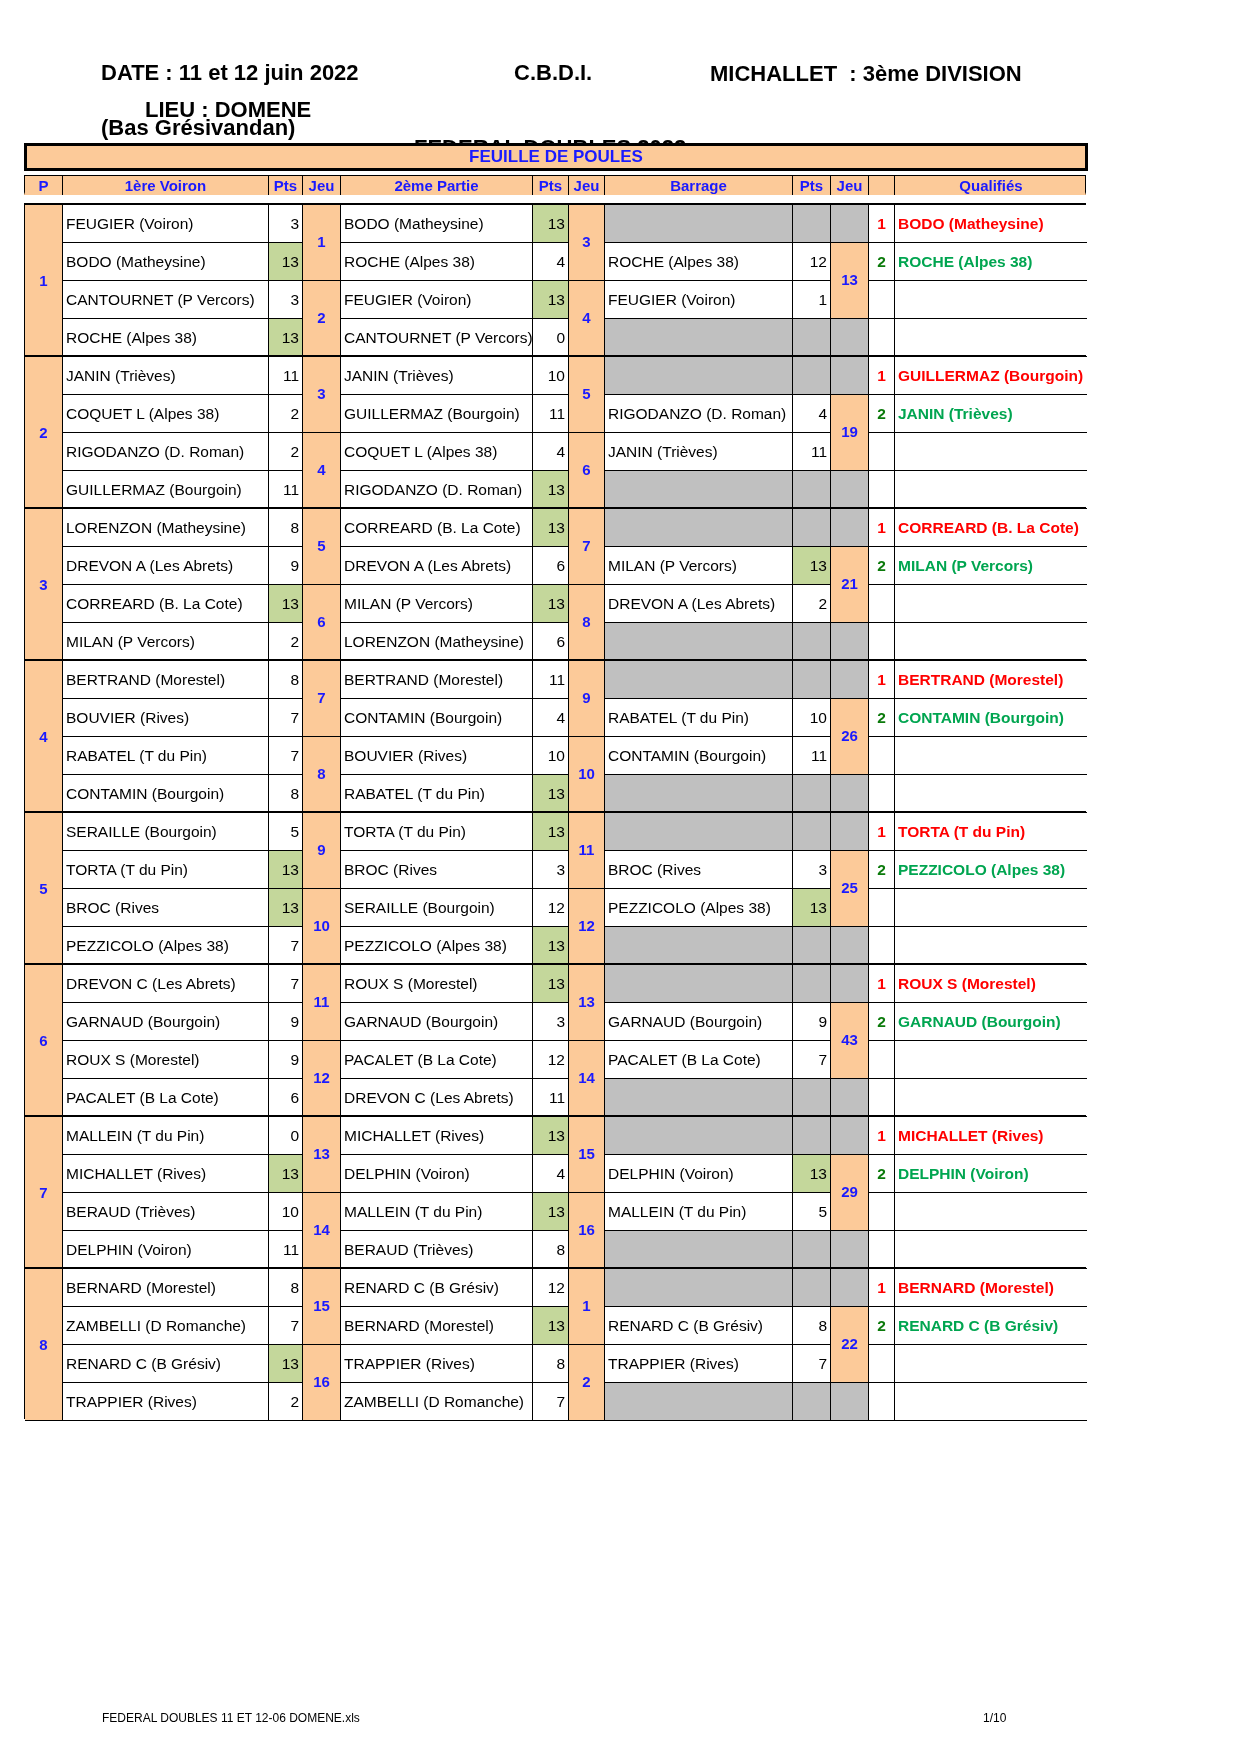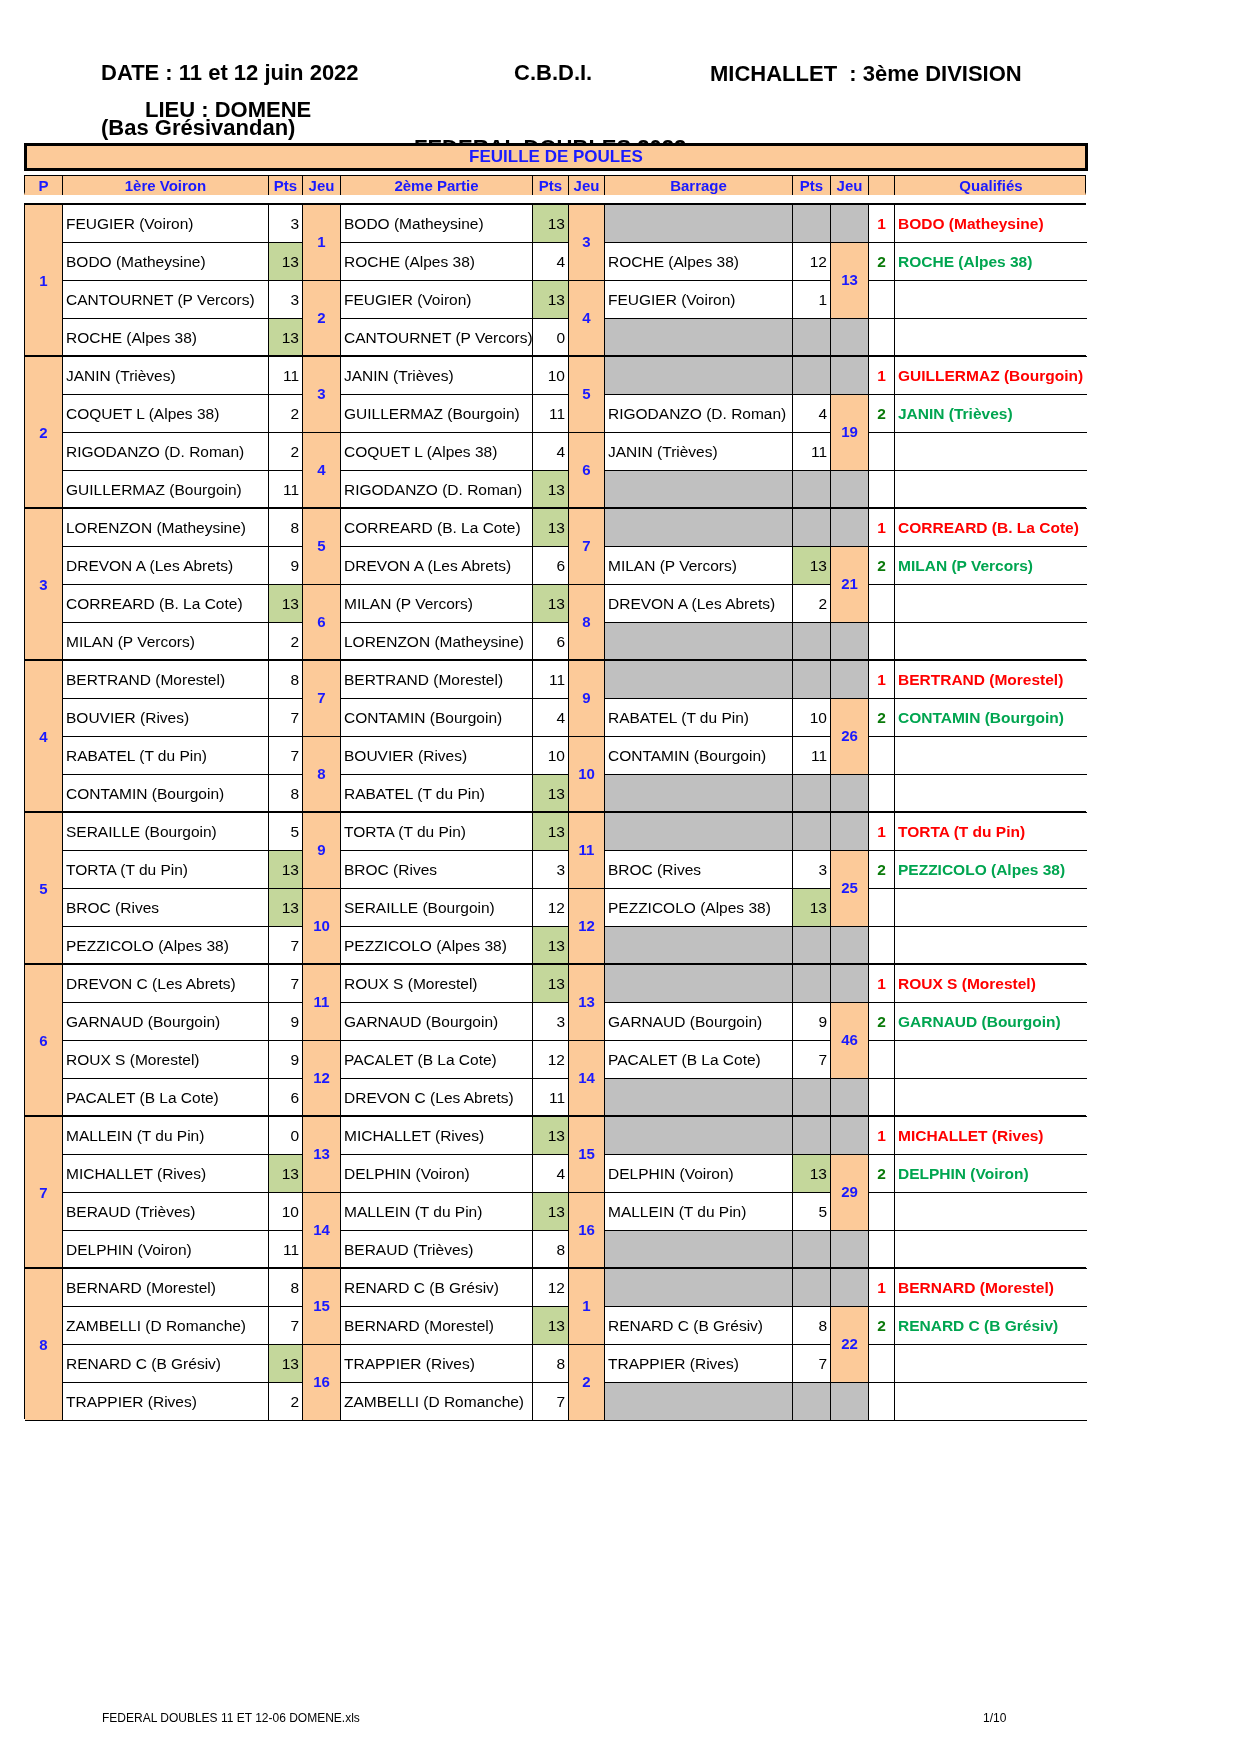--- a/index.html
+++ b/index.html
@@ -286,21 +286,21 @@
       <div class="jeu" style="grid-area: 3 / 4 / span 2;">12</div>
       <div class="jeu" style="grid-area: 1 / 7 / span 2;">13</div>
       <div class="jeu" style="grid-area: 3 / 7 / span 2;">14</div>
       <div class="grey" style="grid-area: 1 / 8;"></div>
       <div class="grey" style="grid-area: 1 / 9;"></div>
       <div class="grey" style="grid-area: 1 / 10;"></div>
       <div class="name" style="grid-area: 2 / 8;">GARNAUD (Bourgoin)</div>
       <div class="pts" style="grid-area: 2 / 9;">9</div>
       <div class="name" style="grid-area: 3 / 8;">PACALET (B La Cote)</div>
       <div class="pts" style="grid-area: 3 / 9;">7</div>
-      <div class="jeu" style="grid-area: 2 / 10 / span 2;">46</div>
+      <div class="jeu" style="grid-area: 2 / 10 / span 2;">43</div>
       <div class="grey" style="grid-area: 4 / 8;"></div>
       <div class="grey" style="grid-area: 4 / 9;"></div>
       <div class="grey" style="grid-area: 4 / 10;"></div>
       <div class="rank r1" style="grid-area: 1 / 11;">1</div>
       <div class="qual r1" style="grid-area: 1 / 12;">ROUX S (Morestel)</div>
       <div class="rank r2" style="grid-area: 2 / 11;">2</div>
       <div class="qual r2" style="grid-area: 2 / 12;">GARNAUD (Bourgoin)</div>
       <div class="blank" style="grid-area: 3 / 11;"></div>
       <div class="qual" style="grid-area: 3 / 12;"></div>
       <div class="blank" style="grid-area: 4 / 11;"></div>

